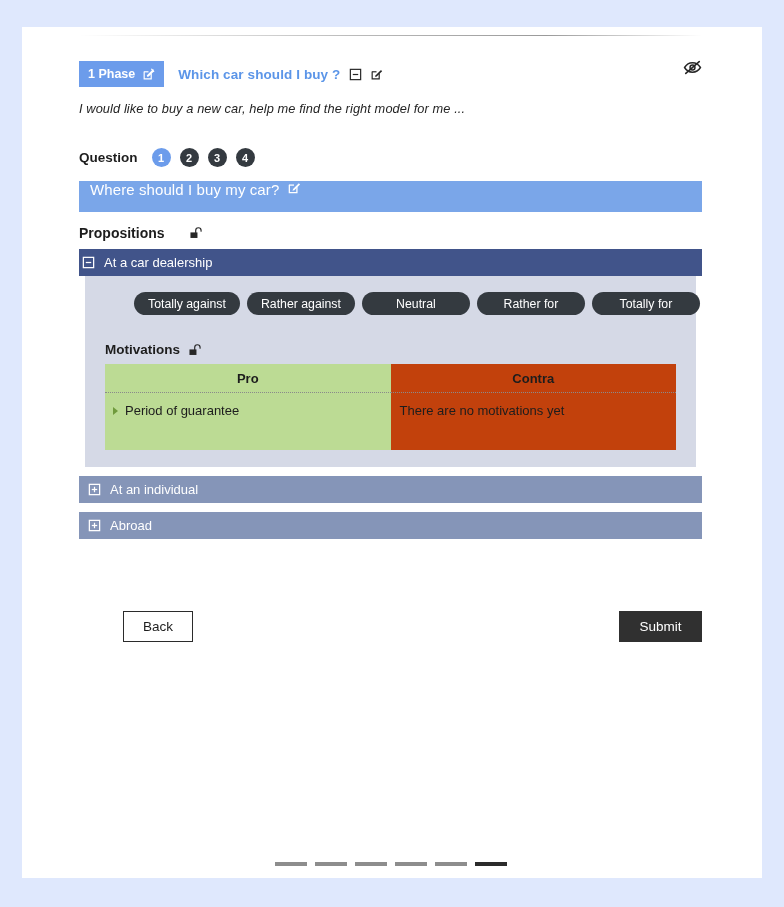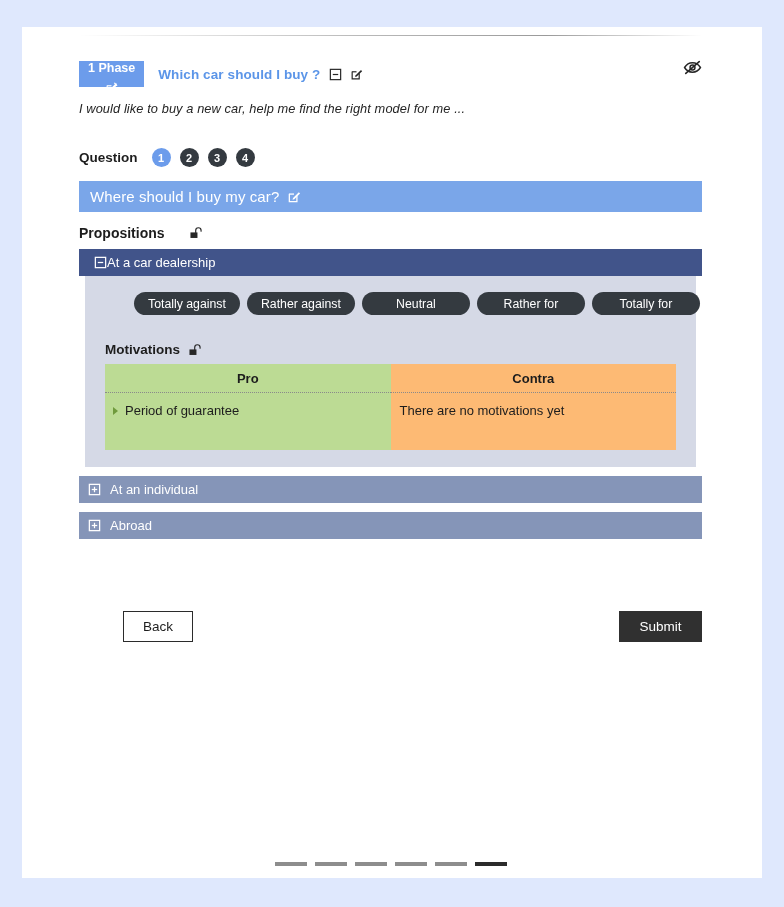--- a/index.html
+++ b/index.html
@@ -58,21 +58,20 @@
     background: #6c9ceb;
     color: #ffffff;
     font-size: 12.5px;
     font-weight: 600;
     height: 26px;
     display: flex;
     align-items: center;
     gap: 7px;
     padding: 0 9px;
     box-sizing: border-box;
-    flex-direction: column;
   }
   .phase-badge .ic { display: flex; align-items: center; }
   .topic-title {
     margin-left: 14px;
     color: #5b95e8;
     font-weight: 700;
     font-size: 13.5px;
     letter-spacing: .1px;
   }
   .topic-icons {
@@ -121,21 +120,21 @@
     justify-content: center;
   }
   .q-dot.active { background: #6c9ceb; }
 
   
   .question-banner {
     margin-top: 14px;
     background: #7aa6e9;
     height: 31px;
     display: flex;
-    align-items: center;
+    align-items: flex-start;
     padding-left: 11px;
     gap: 8px;
   }
   .question-banner .qtext {
     color: #ffffff;
     font-size: 15px;
     letter-spacing: .1px;
   }
 
   
@@ -150,21 +149,22 @@
   }
 
   .prop-open-wrap {
     margin-top: 8px;
   }
   .prop-bar {
     background: #41548a;
     height: 27px;
     display: flex;
     align-items: center;
-    padding-left: 15px;
+    gap: 9px;
+    padding-left: 3px;
     color: #ffffff;
     font-size: 13px;
   }
   .prop-body {
     background: #d5d9e6;
     padding: 16px 20px 17px 20px;
     margin: 0 6px;
     box-sizing: border-box;
   }
 
@@ -197,21 +197,21 @@
     color: #1d1d1d;
   }
 
   .motiv-table {
     margin-top: 7px;
     display: flex;
     width: 100%;
   }
   .motiv-col { width: 50%; box-sizing: border-box; }
   .motiv-col.pro { background: #bcdb94; }
-  .motiv-col.contra { background: #fdba74; }
+  .motiv-col.contra { background: #c2410c; }
   .motiv-th {
     text-align: center;
     font-weight: 700;
     font-size: 13px;
     color: #1d1d1d;
     padding: 7px 0 6px 0;
     border-bottom: 1px dotted #8a8a8a;
   }
   .motiv-body { padding: 10px 0 32px 0; }
   .motiv-item {

